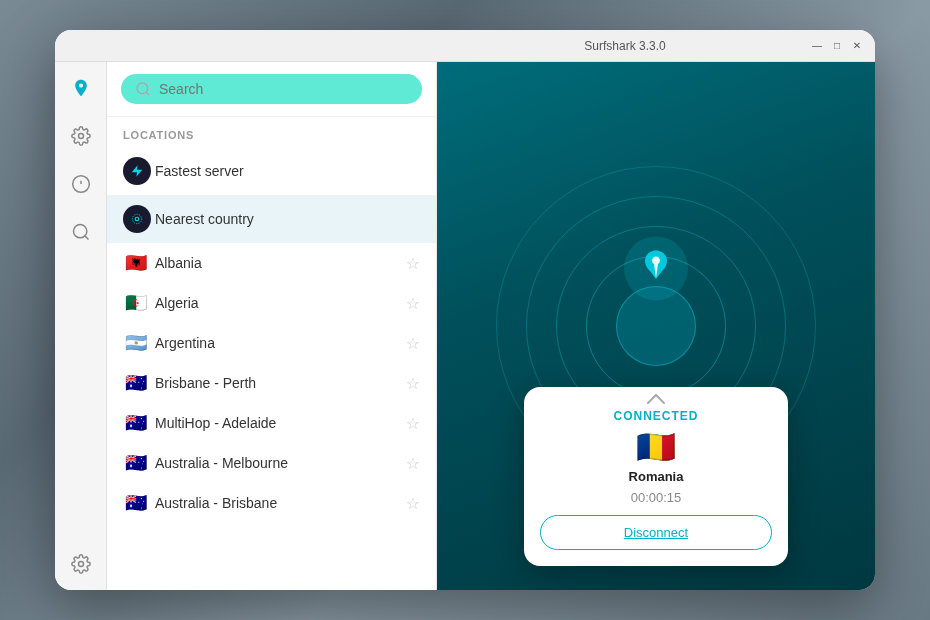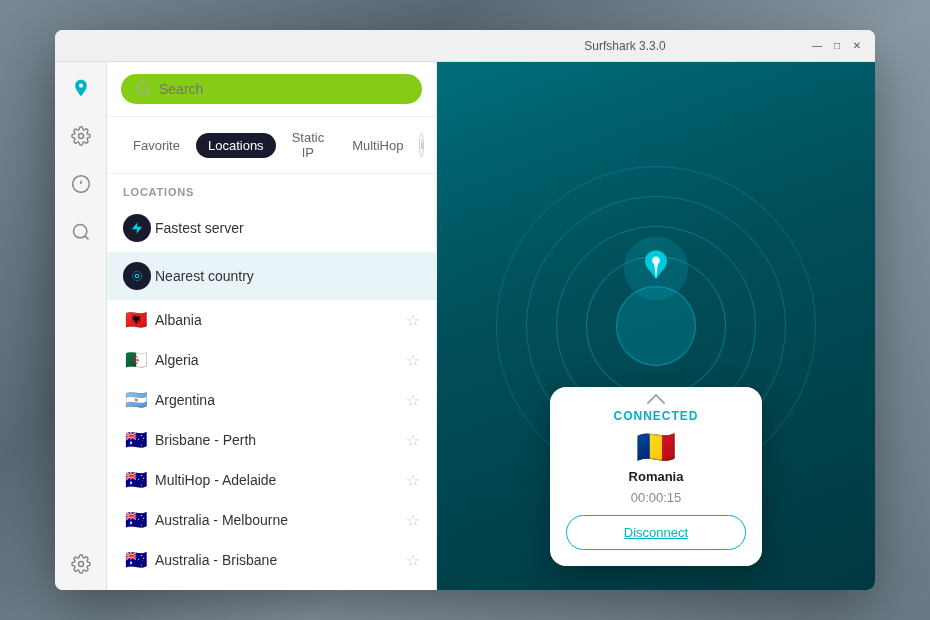--- a/index.html
+++ b/index.html
@@ -22,21 +22,21 @@
       display: flex;
       align-items: center;
       justify-content: center;
       position: relative;
     }
 
     .app-window {
       width: 820px;
       height: 560px;
       background: #fff;
-      border-radius: 8px;
+      border-radius: 16px;
       box-shadow: 0 20px 60px rgba(0,0,0,0.4);
       display: flex;
       flex-direction: column;
       overflow: hidden;
     }
 
     
     .title-bar {
       height: 32px;
       background: #f0f0f0;
@@ -122,21 +122,21 @@
     }
 
     
     .search-bar {
       padding: 12px 14px;
       border-bottom: 1px solid #f0f0f0;
     }
     .search-input-wrap {
       display: flex;
       align-items: center;
-      background: #84cc16;
+      background: #5eead4;
       border-radius: 20px;
       padding: 7px 14px;
       gap: 8px;
     }
     .search-input-wrap input {
       border: none;
       background: transparent;
       outline: none;
       font-size: 14px;
       color: #555;
@@ -302,21 +302,21 @@
 
     
     .connected-card {
       position: absolute;
       bottom: 24px;
       left: 50%;
       transform: translateX(-50%);
       background: #fff;
       border-radius: 16px;
       padding: 0;
-      width: 212px;
+      width: 264px;
       box-shadow: 0 8px 30px rgba(0,0,0,0.3);
       overflow: hidden;
     }
     .connected-label {
       font-size: 12px;
       font-weight: 700;
       color: #00b2c8;
       letter-spacing: 1px;
       text-align: center;
       padding-top: 4px;
@@ -416,27 +416,20 @@
         <div class="search-bar">
           <div class="search-input-wrap">
             <svg class="search-icon-svg" width="16" height="16" viewBox="0 0 24 24" fill="none" stroke="#aaa" stroke-width="2">
               <circle cx="11" cy="11" r="8"></circle>
                 <line x1="21" y1="21" x2="16.65" y2="16.65"></line>
             </svg>
             <input type="text" placeholder="Search" style="">
           </div>
         </div>
 
-        <div class="tabs">
-          <button class="tab">Favorite</button>
-          <button class="tab active">Locations</button>
-          <button class="tab">Static IP</button>
-          <button class="tab">MultiHop</button>
-          <div class="tab-info">i</div>
-        </div>
 
         <div class="locations-container">
           <div class="locations-header">LOCATIONS</div>
 
           <div class="location-item">
             <div class="location-icon fastest">
               <svg width="14" height="14" viewBox="0 0 24 24" fill="currentColor">
                   <polygon points="13 2 3 14 12 14 11 22 21 10 12 10 13 2"></polygon>
                 </svg>
             </div>

